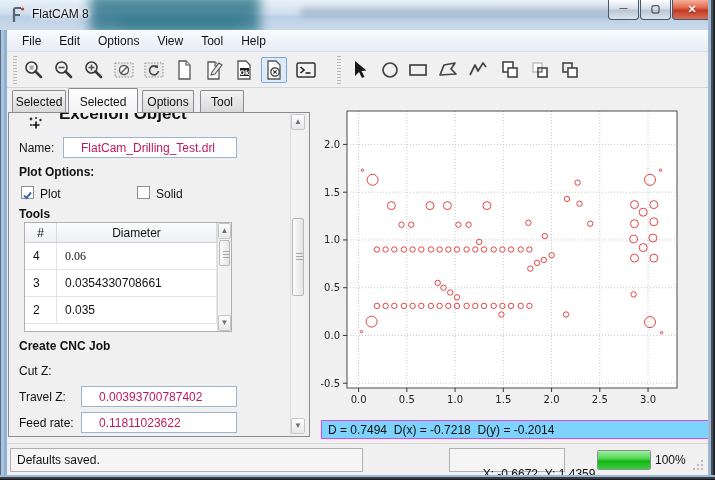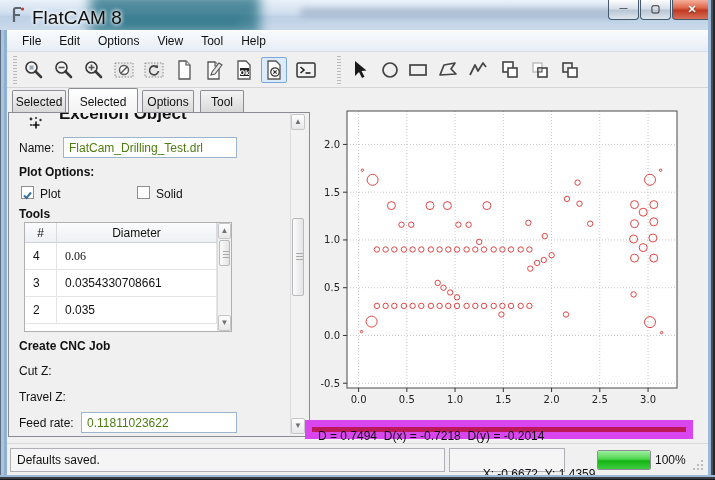--- a/index.html
+++ b/index.html
@@ -18,21 +18,21 @@
   
   #titlebar { left:0; top:0; width:715px; height:30px;
               background:linear-gradient(180deg,#e9f1f9 0%,#cfdeee 45%,#bdd0e5 55%,#c9daea 100%);
               overflow:hidden; }
   .blur-blob1 { left:90px; top:-6px; width:170px; height:40px; background:#1d6a7e;
                 filter:blur(6px); opacity:.75; }
   .blur-blob2 { left:300px; top:8px; width:330px; height:9px; background:#7d93ab;
                 filter:blur(3px); opacity:.45; border-radius:4px; }
   .blur-blob3 { left:120px; top:18px; width:120px; height:8px; background:#2c7787;
                 filter:blur(4px); opacity:.6; }
-  #app-title { left:32px; top:7px; font-size:19px; color:#111;
+  #app-title { left:32px; top:7px; font-size:12px; color:#111;
                text-shadow:0 0 4px #fff,0 0 4px #fff; }
   #app-icon { left:10px; top:6px; width:18px; height:18px; }
   .winbtn { top:0; height:20px; border:1px solid #46586b; border-top:none;
             background:linear-gradient(180deg,#fdfdfe 0%,#d7dfe9 45%,#bac6d4 55%,#dde5ee 100%);
             border-radius:0 0 4px 4px; color:#333; text-align:center; line-height:18px;
             font-size:11px; font-weight:bold; }
   #btn-min   { left:608px; width:31px; }
   #btn-max   { left:640px; width:31px; }
   #btn-close { left:672px; width:40px;
                background:linear-gradient(180deg,#f5b09a 0%,#e06a4e 40%,#c23a22 55%,#d8705a 100%);
@@ -66,22 +66,22 @@
   #pane-topline { left:1px; top:82px; width:302px; height:1px; background:#898c92; }
   
   #left-panel { left:1px; top:83px; width:302px; height:324px; background:#f0f0f0;
                 border:1px solid #898c92; border-top:none; overflow:hidden; }
   .panel-inner { position:absolute; left:0; top:0; width:282px; height:324px; overflow:hidden; }
   #panel-title { left:50px; top:-9px; font-size:17px; font-weight:bold; color:#111; }
   #panel-obj-icon { left:18px; top:2px; width:18px; height:18px; }
   .lbl { font-size:12px; color:#111; }
   .bold { font-weight:bold; }
   input.field { position:absolute; height:21px; border:1px solid #9cb4cc; background:#fff;
-                font-size:12px; font-family:"Liberation Sans",sans-serif; padding:0 5px;
-                color:#4d7c0f; }
+                font-size:12px; font-family:"Liberation Sans",sans-serif; padding:0 17px;
+                color:#be185d; }
   .checkbox { width:13px; height:13px; border:1px solid #8e8f8f; background:#fff; }
   
   #tools-table { left:15px; top:109px; width:208px; height:110px; border:1px solid #b0b0b0;
                  background:#fff; overflow:hidden; }
   .th-row { position:absolute; left:0; top:0; width:192px; height:20px;
             background:linear-gradient(180deg,#fcfcfd,#eef0f4);
             border-bottom:1px solid #cdd2d8; display:flex; }
   .th { font-size:12px; color:#111; text-align:center; border-right:1px solid #d8dce1;
         padding-top:3px; }
   .tr { position:absolute; left:0; width:192px; height:27px; border-bottom:1px solid #e4e4e4;
@@ -92,22 +92,22 @@
   .sb-btn { position:absolute; left:0; width:100%; height:16px; background:linear-gradient(180deg,#fdfdfd,#e8e8ea);
             border:1px solid #c6c6c8; border-radius:2px; color:#707070; font-size:8px;
             text-align:center; line-height:14px; }
   .sb-thumb { position:absolute; left:1px; background:linear-gradient(90deg,#fbfbfb,#e4e4e6);
               border:1px solid #b9b9bb; border-radius:2px; }
   .sb-grip { position:absolute; left:3px; width:6px;
              background:repeating-linear-gradient(180deg,#a9a9a9 0 1px,transparent 1px 3px); }
   
   #plot-wrap { left:309px; top:67px; width:394px; height:320px; background:#f0f0f0; }
   
-  #readout-box { left:298px; top:390px; width:388px; height:19px; background:#be185d;
-                 border:7px solid #d946ef; font-size:12px; color:#111; padding:2px 6px;
+  #readout-box { left:314px; top:390px; width:388px; height:19px; background:#7dd3fc;
+                 border:1px solid #d946ef; font-size:12px; color:#111; padding:2px 6px;
                  white-space:pre; }
   #statusbar { left:0; top:413px; width:701px; height:32px; background:#f0f0f0;
                border-top:1px solid #d9d9d9; }
   .status-box { position:absolute; top:4px; height:24px; border:1px solid #aeb0b5;
                 background:#f5f5f5; font-size:12px; color:#111; padding:4px 6px;
                 white-space:pre; }
   #progress { left:590px; top:6px; width:54px; height:20px; border:1px solid #8a8d92;
               border-radius:2px; background:#e8e8e8; overflow:hidden; }
   #progress-fill { height:100%;
       background:linear-gradient(180deg,#9ef09e 0%,#4ed44e 45%,#12b412 55%,#3fcc3f 100%); }
@@ -332,20 +332,21 @@
               <div class="sb-grip" style="top:10px; height:7px;"></div>
             </div>
             <div class="sb-btn" style="bottom:0;">▼</div>
           </div>
         </div>
 
         <span class="abs lbl bold" style="left:10px; top:226px;">Create CNC Job</span>
 
         <span class="abs lbl" style="left:10px; top:251px;">Cut Z:</span>
         <span class="abs lbl" style="left:10px; top:277px;">Travel Z:</span>
+        <input class="field" style="left: 72px; top: 273px; width: 156px;" value="0.00393700787402">
         <span class="abs lbl" style="left:10px; top:303px;">Feed rate:</span>
         <input class="field" style="left: 72px; top: 299px; width: 156px;" value="0.11811023622">
 
         <span class="abs lbl" style="left:10px; top:322px;">Select from the tools section above</span>
       </div>
 
       <div class="abs sb-track" style="left:281px; top:0; width:15px; height:322px;">
         <div class="sb-btn" style="top:1px;">▲</div>
         <div class="sb-thumb" style="top:105px; width:12px; height:78px;">
           <div class="sb-grip" style="top:34px; height:9px; left:3px; width:7px;"></div>
@@ -477,21 +478,21 @@
           <circle cx="344.6" cy="73.2" r="1.2" fill="none" stroke="#e04545" stroke-width="1"></circle>
           <circle cx="334.0" cy="225.1" r="5.5" fill="none" stroke="#e04545" stroke-width="1"></circle>
           <circle cx="345.6" cy="235.6" r="1.2" fill="none" stroke="#e04545" stroke-width="1"></circle>
           <rect x="31" y="14" width="330" height="277" fill="none" stroke="#4a4a4a" stroke-width="1"></rect>
         </svg>
     </div>
 
     <div class="abs" id="readout-box">D = 0.7494  D(x) = -0.7218  D(y) = -0.2014</div>
 
     <div class="abs" id="statusbar">
-      <div class="status-box" style="left:3px; width:435px;">Defaults saved.</div>
+      <div class="status-box" style="left:3px; width:353px;">Defaults saved.</div>
       <div class="status-box" style="left:442px; width:116px;">
         <span>X: -0.6672</span><span>&nbsp;&nbsp;</span><span>Y: 1.4359</span>
       </div>
       <span class="abs lbl" style="left:564px; top:3px;margin-top:40px;">[in]</span>
       <div class="abs" id="progress">
         <div id="progress-fill" style="width: 100%;"></div>
       </div>
       <span class="abs lbl" style="left:648px; top:9px;">100%</span>
       <svg class="abs" id="resize-grip" viewBox="0 0 12 12">
         <circle cx="10" cy="2" r="1" fill="#9a9a9a"></circle>

